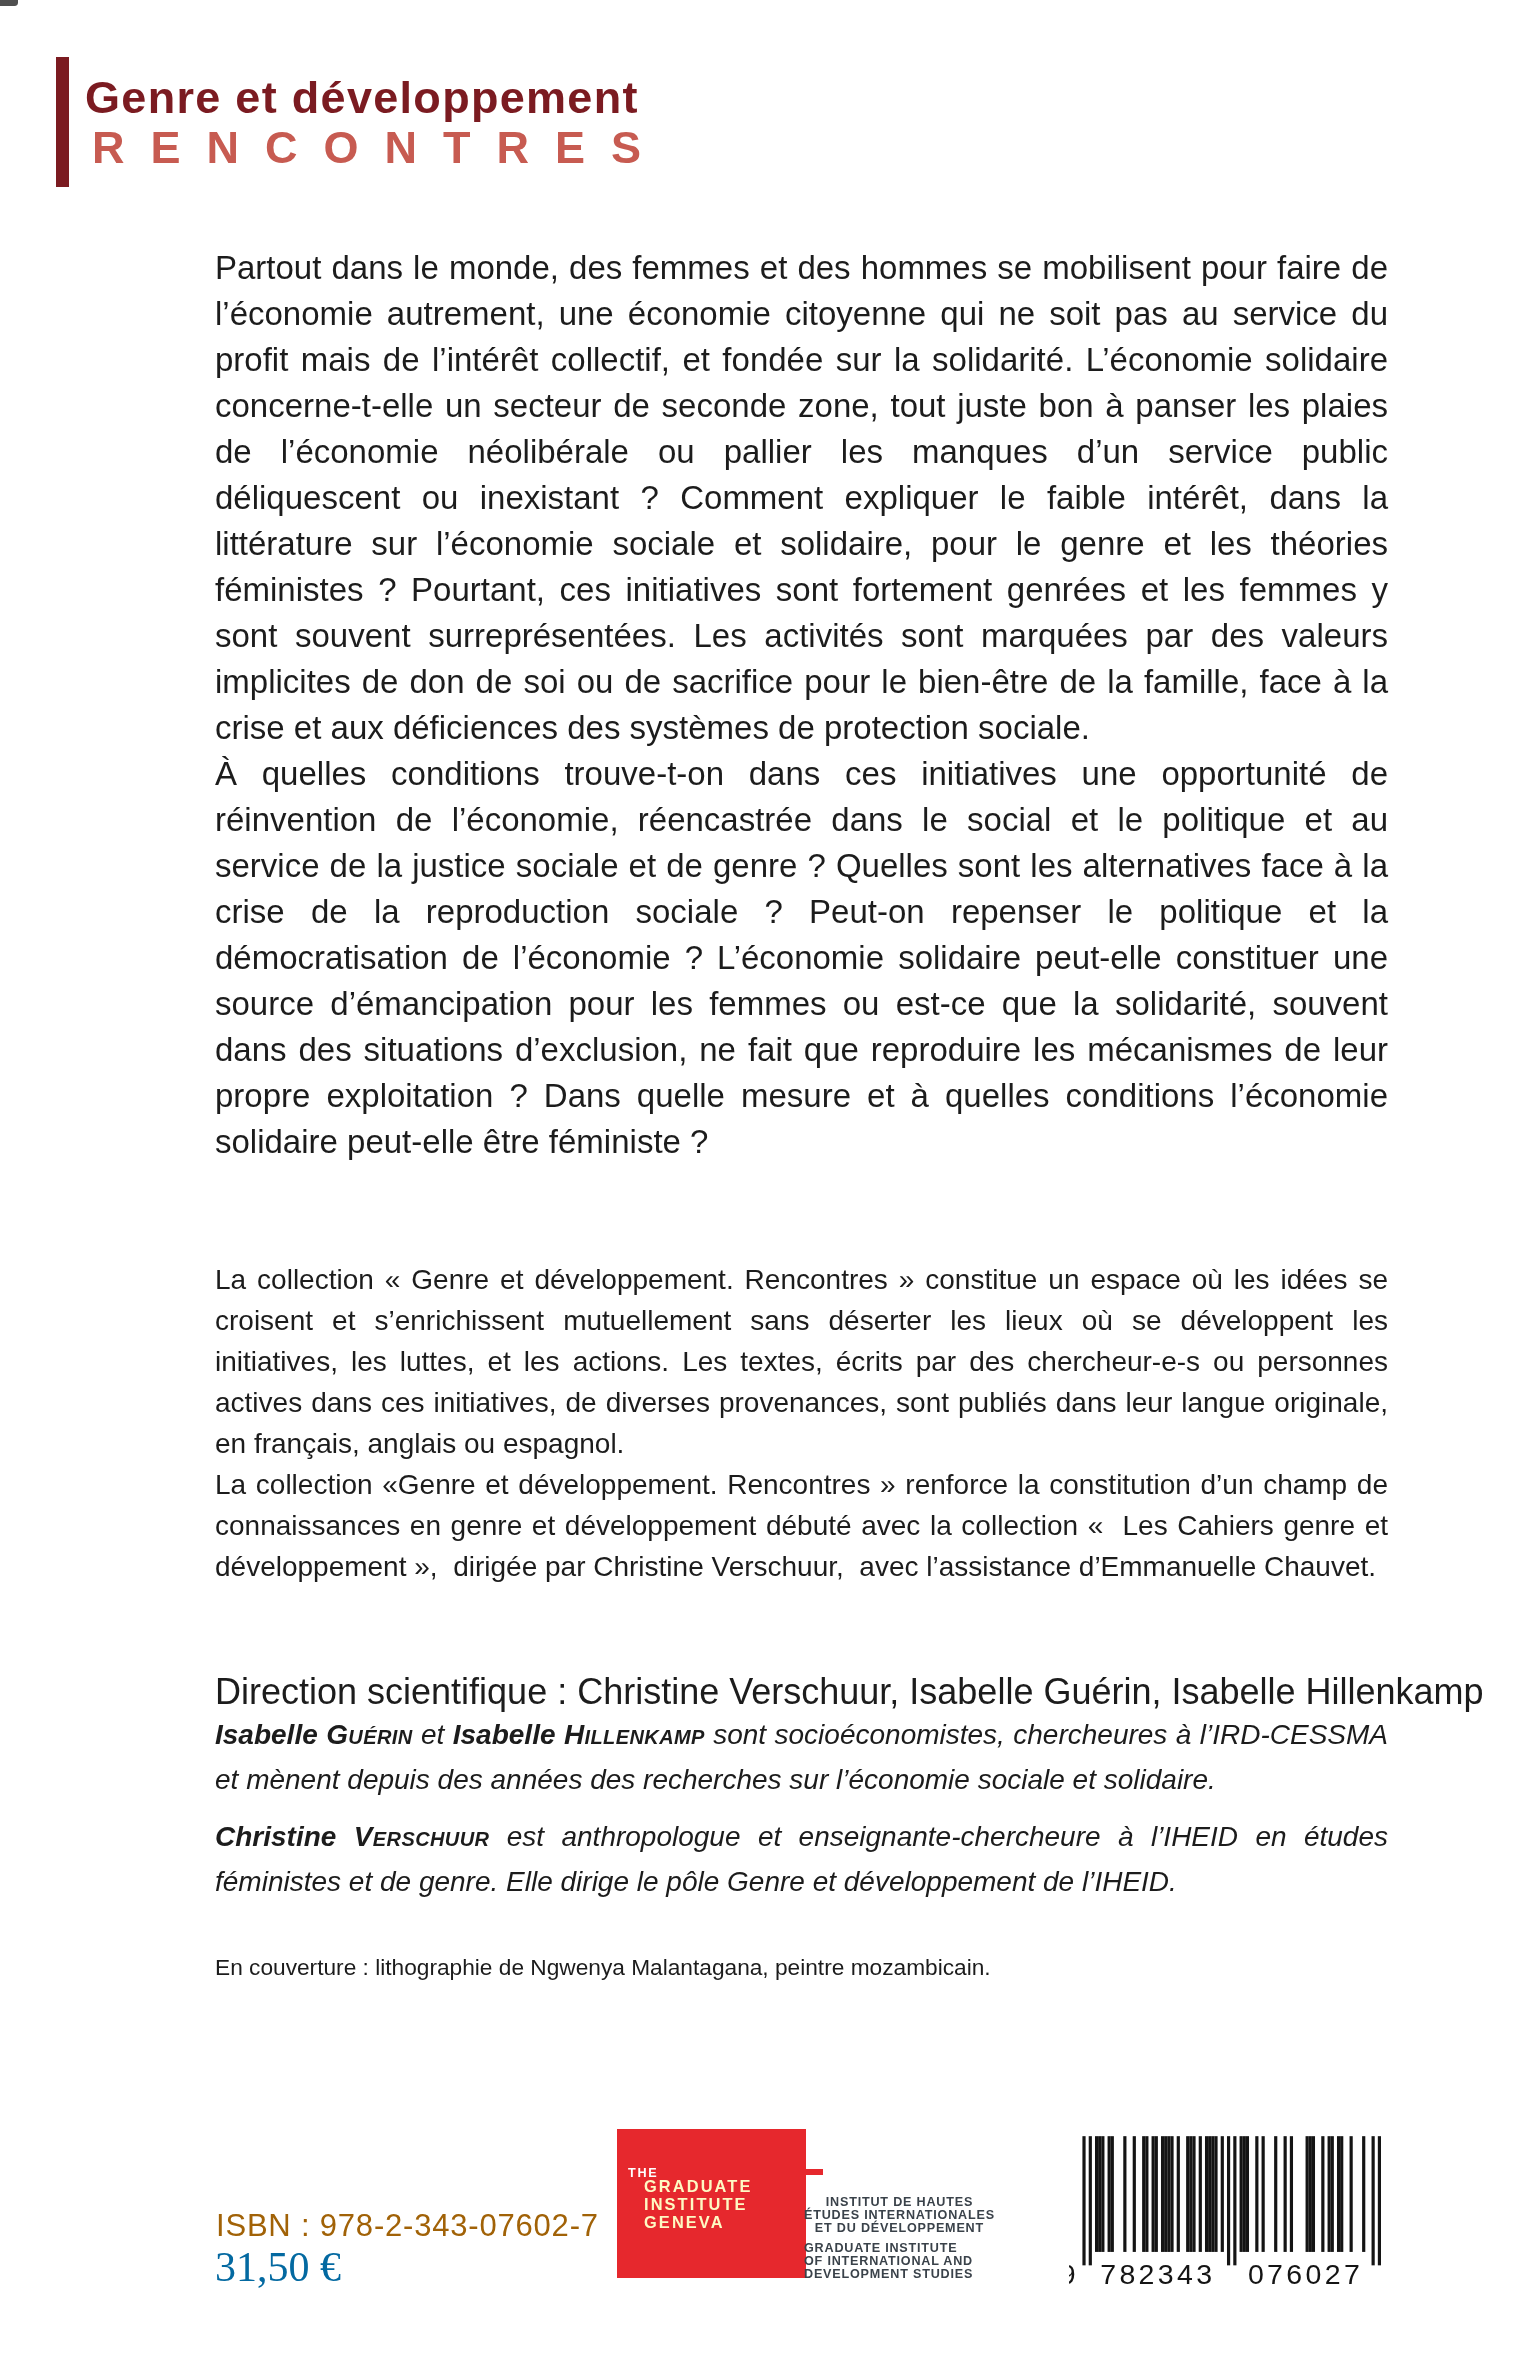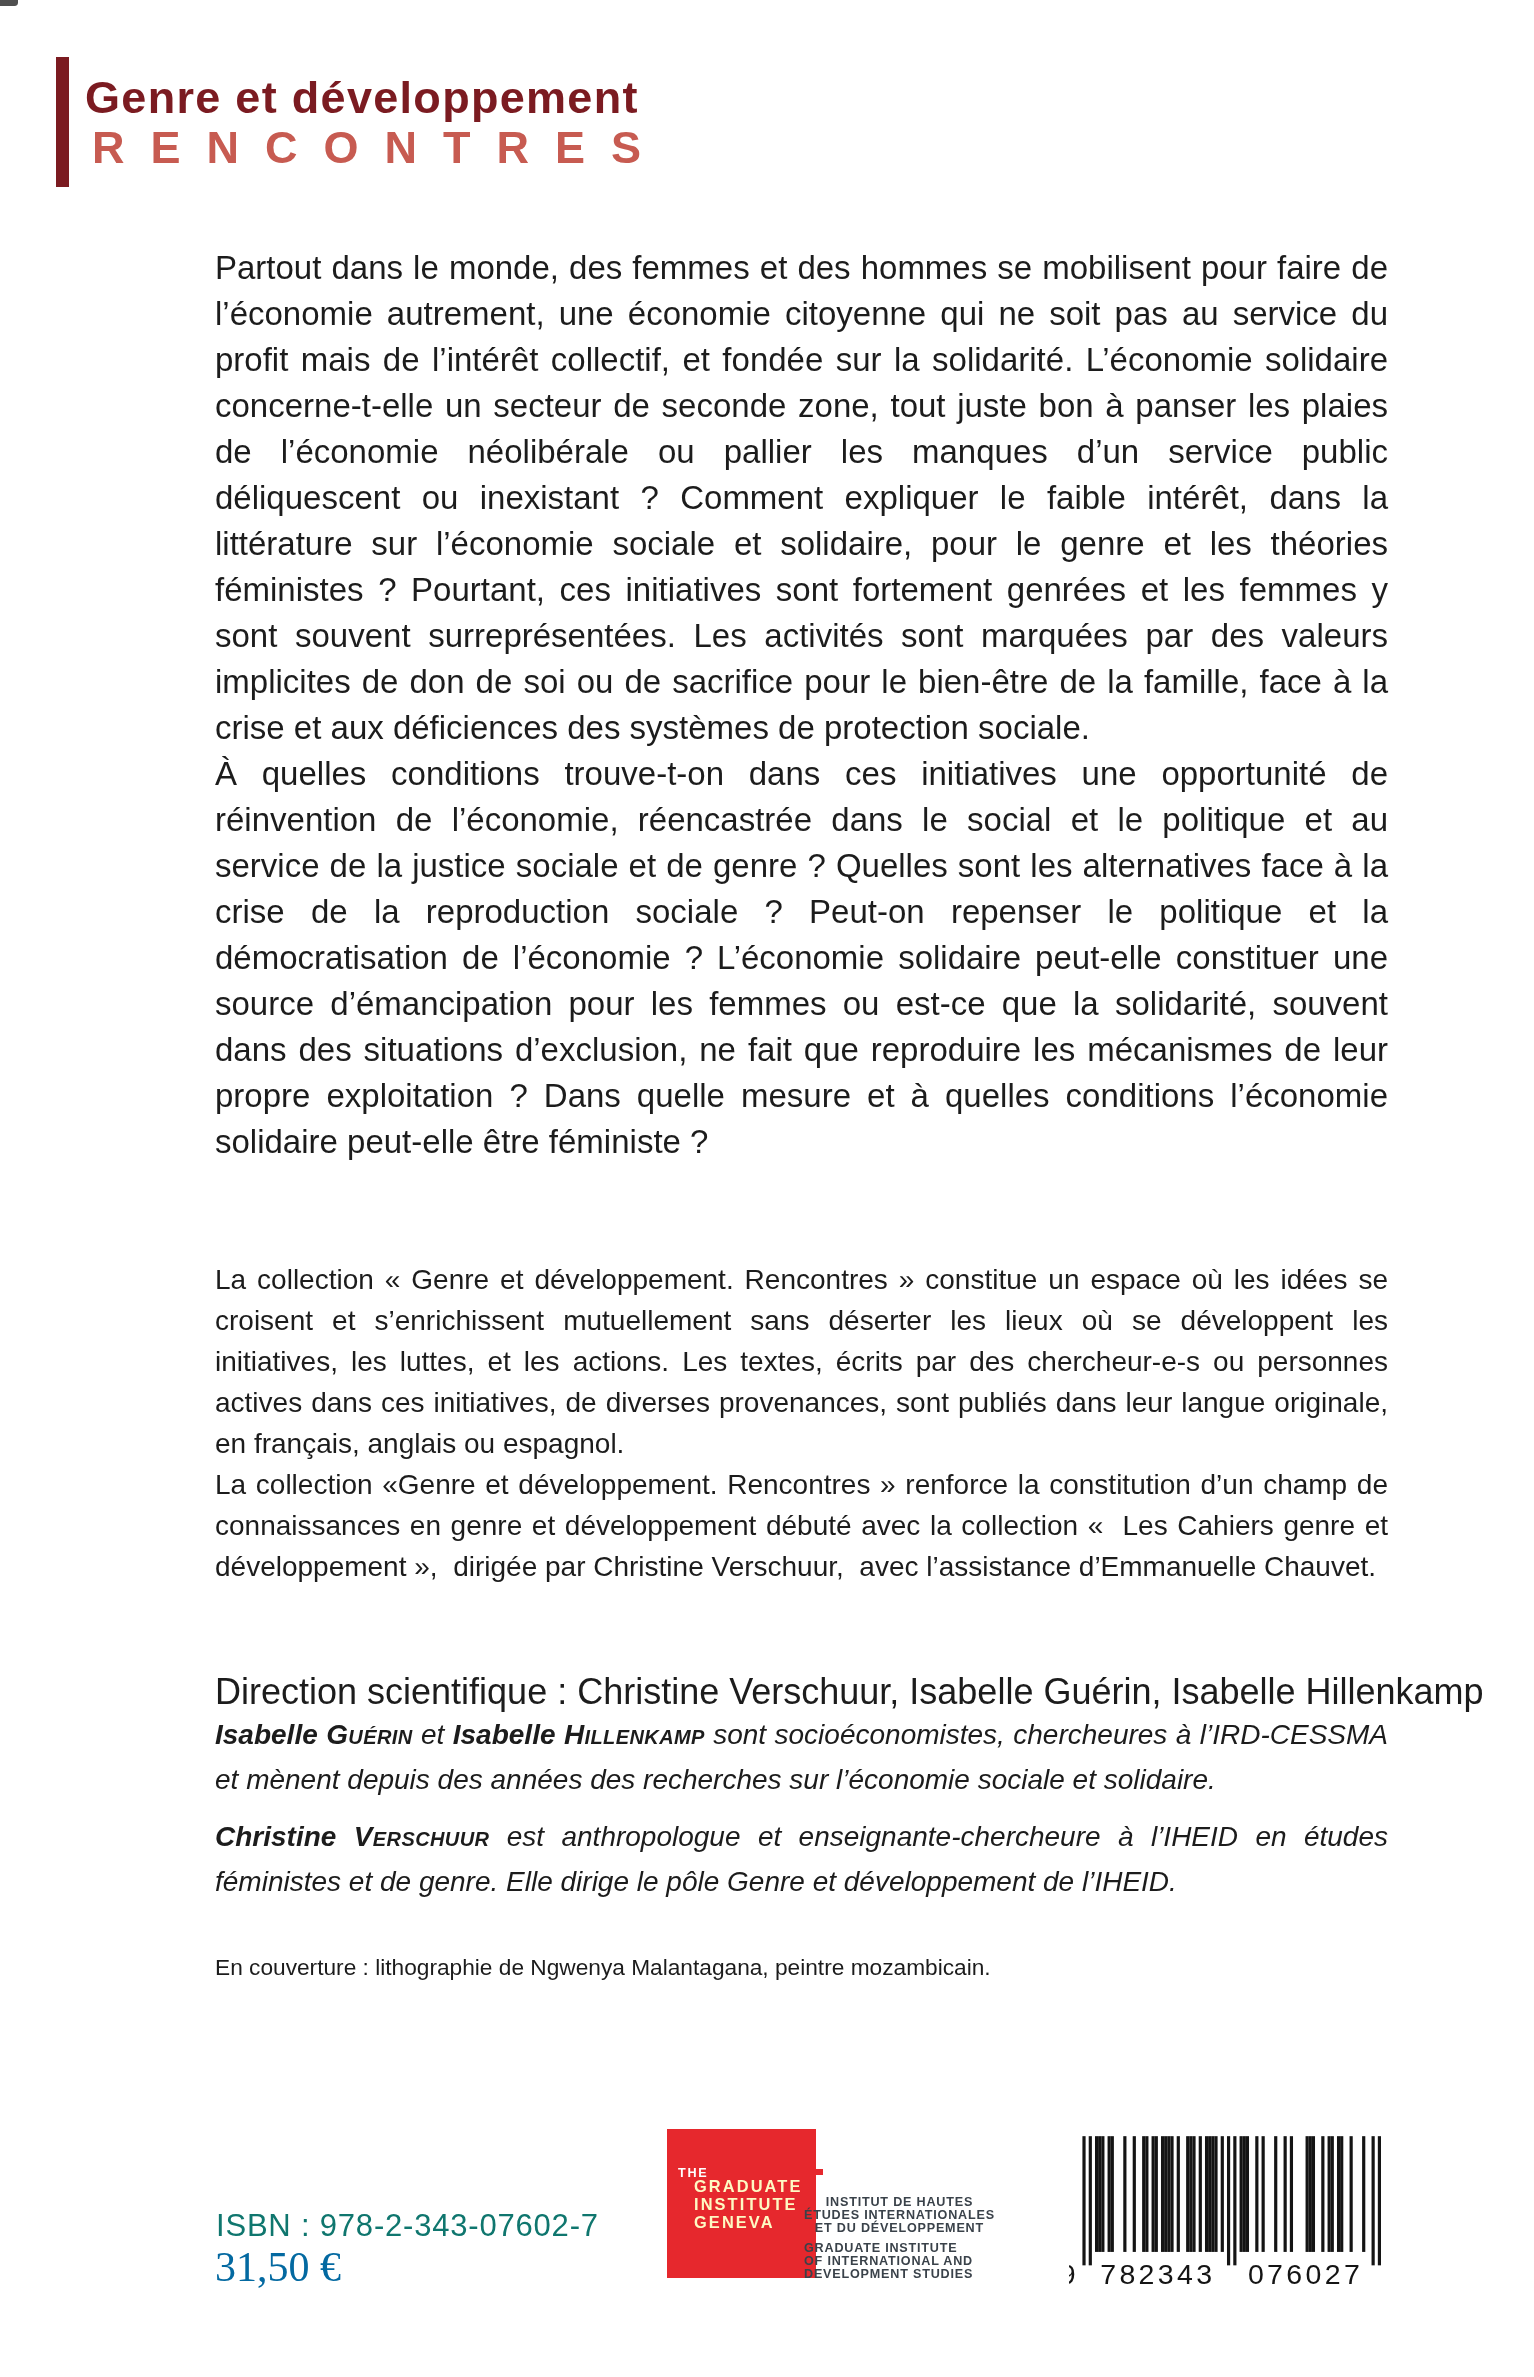--- a/index.html
+++ b/index.html
@@ -31,24 +31,24 @@
   .coll-first{margin-top:94px !important;}
   .direction{font-size:36px;line-height:41px;margin-top:84px !important;text-align:right;white-space:nowrap;}
   .bio{font-size:28px;line-height:45px;font-style:italic;}
   .bio-first{margin-top:55px !important;}
   .bio + .bio{margin-top:11.7px !important;}
   .bname{font-weight:bold;}
   .bcaps{font-weight:bold;font-variant:small-caps;letter-spacing:0.4px;}
   .cover-credit{font-size:22.7px;line-height:28.5px;margin-top:49px !important;text-align:left !important;}
 
   
-  .isbn{position:absolute;left:216px;top:2208px;font-size:31px;letter-spacing:0.8px;color:#0f766e;white-space:nowrap;}
+  .isbn{position:absolute;left:216px;top:2208px;font-size:31px;letter-spacing:0.8px;color:#a16207;white-space:nowrap;}
   .price{position:absolute;left:215px;top:2243px;font-family:"Liberation Serif",serif;font-size:42px;color:#0369a1;white-space:nowrap;}
 
-  .gi-logo{position:absolute;left:667px;top:2129px;width:149px;height:149px;background:var(--red,#e6282d);}
+  .gi-logo{position:absolute;left:617px;top:2129px;width:149px;height:149px;background:var(--red,#e6282d);padding-left:40px;}
   .gi-the{position:absolute;left:11px;top:37px;color:#fff;font-size:12.6px;font-weight:bold;letter-spacing:1.7px;}
   .gi-lines{position:absolute;left:27px;top:48px;color:#fef9c3;font-size:16.4px;font-weight:bold;letter-spacing:2.1px;line-height:18px;white-space:nowrap;}
   .gi-dash{position:absolute;left:804px;top:2169px;width:18.5px;height:5.9px;background:var(--red,#e6282d);}
   .gi-text{position:absolute;left:804px;color:var(--slate,#3a424a);font-size:12.6px;font-weight:bold;letter-spacing:0.8px;line-height:13px;white-space:nowrap;}
   .gi-fr{top:2196px;text-align:center;}
   .gi-en{top:2242px;}
 
   .barcode{position:absolute;left:1069px;top:2136px;}
 </style>
 </head>

